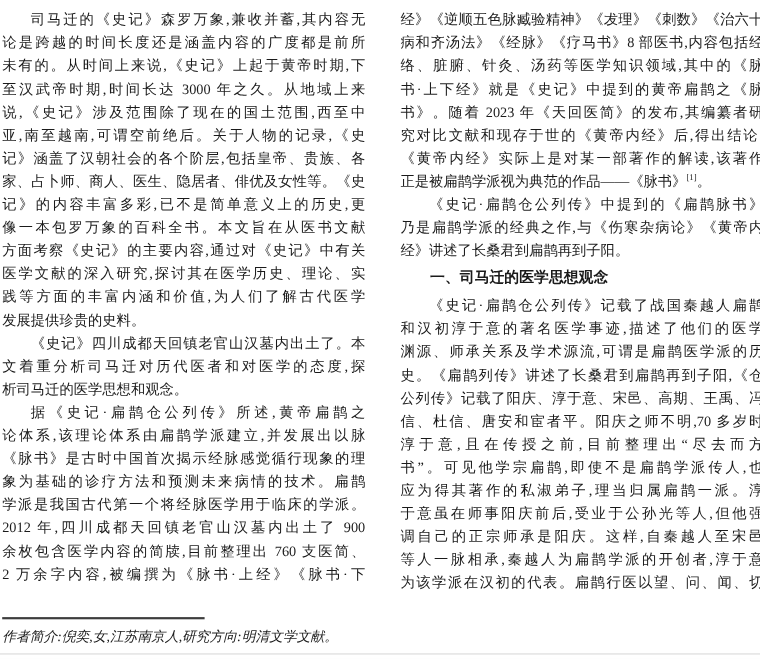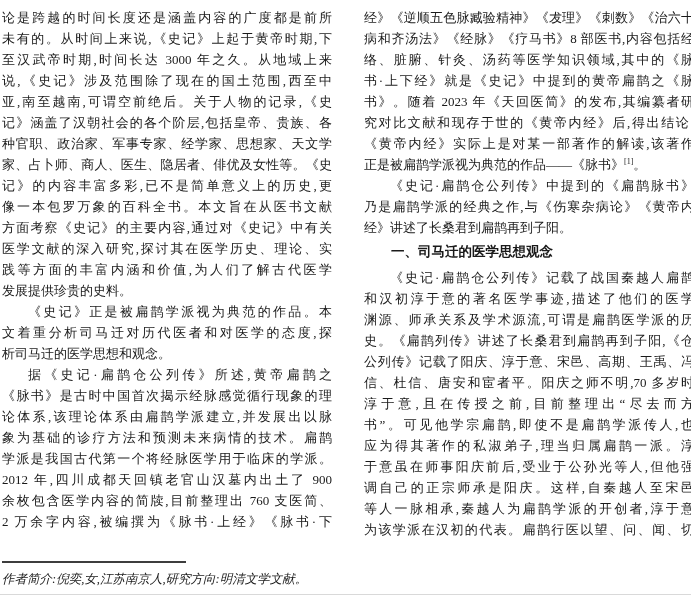--- a/index.html
+++ b/index.html
@@ -74,40 +74,40 @@
     top: 594px;
     border-top: 1px solid #d9d9d9;
   }
 </style>
 </head>
 <body>
 
 <div class="page" style="--bg: #ffffff; --fg: #1a1a1a;">
 
   <div class="col col-left">
+      <div class="line indent">司马迁的《史记》森罗万象,兼收并蓄,其内容无</div>
       <div class="line">论是跨越的时间长度还是涵盖内容的广度都是前所</div>
       <div class="line">未有的。从时间上来说,《史记》上起于黄帝时期,下</div>
       <div class="line">至汉武帝时期,时间长达 3000 年之久。从地域上来</div>
       <div class="line">说,《史记》涉及范围除了现在的国土范围,西至中</div>
       <div class="line">亚,南至越南,可谓空前绝后。关于人物的记录,《史</div>
       <div class="line">记》涵盖了汉朝社会的各个阶层,包括皇帝、贵族、各</div>
-      <div class="line">种官职、政治家、军事专家、经学家、思想家、天文学</div>
       <div class="line">家、占卜师、商人、医生、隐居者、俳优及女性等。《史</div>
       <div class="line">记》的内容丰富多彩,已不是简单意义上的历史,更</div>
       <div class="line">像一本包罗万象的百科全书。本文旨在从医书文献</div>
       <div class="line">方面考察《史记》的主要内容,通过对《史记》中有关</div>
       <div class="line">医学文献的深入研究,探讨其在医学历史、理论、实</div>
       <div class="line">践等方面的丰富内涵和价值,为人们了解古代医学</div>
       <div class="line end">发展提供珍贵的史料。</div>
-      <div class="line indent">《史记》正是被扁鹊学派视为典范的作品。本</div>
+      <div class="line indent">《史记》四川成都天回镇老官山汉墓内出土了。本</div>
       <div class="line">文着重分析司马迁对历代医者和对医学的态度,探</div>
       <div class="line end">析司马迁的医学思想和观念。</div>
       <div class="line indent">据《史记·扁鹊仓公列传》所述,黄帝扁鹊之</div>
+      <div class="line">论体系,该理论体系由扁鹊学派建立,并发展出以脉</div>
       <div class="line">《脉书》是古时中国首次揭示经脉感觉循行现象的理</div>
-      <div class="line">论体系,该理论体系由扁鹊学派建立,并发展出以脉</div>
       <div class="line">象为基础的诊疗方法和预测未来病情的技术。扁鹊</div>
       <div class="line">学派是我国古代第一个将经脉医学用于临床的学派。</div>
       <div class="line">2012 年,四川成都天回镇老官山汉墓内出土了 900</div>
       <div class="line">余枚包含医学内容的简牍,目前整理出 760 支医简、</div>
       <div class="line">2 万余字内容,被编撰为《脉书·上经》《脉书·下</div>
     </div>
 
   <div class="col col-right">
       <div class="line">经》《逆顺五色脉臧验精神》《犮理》《刺数》《治六十</div>
       <div class="line">病和齐汤法》《经脉》《疗马书》8 部医书,内容包括经</div>

